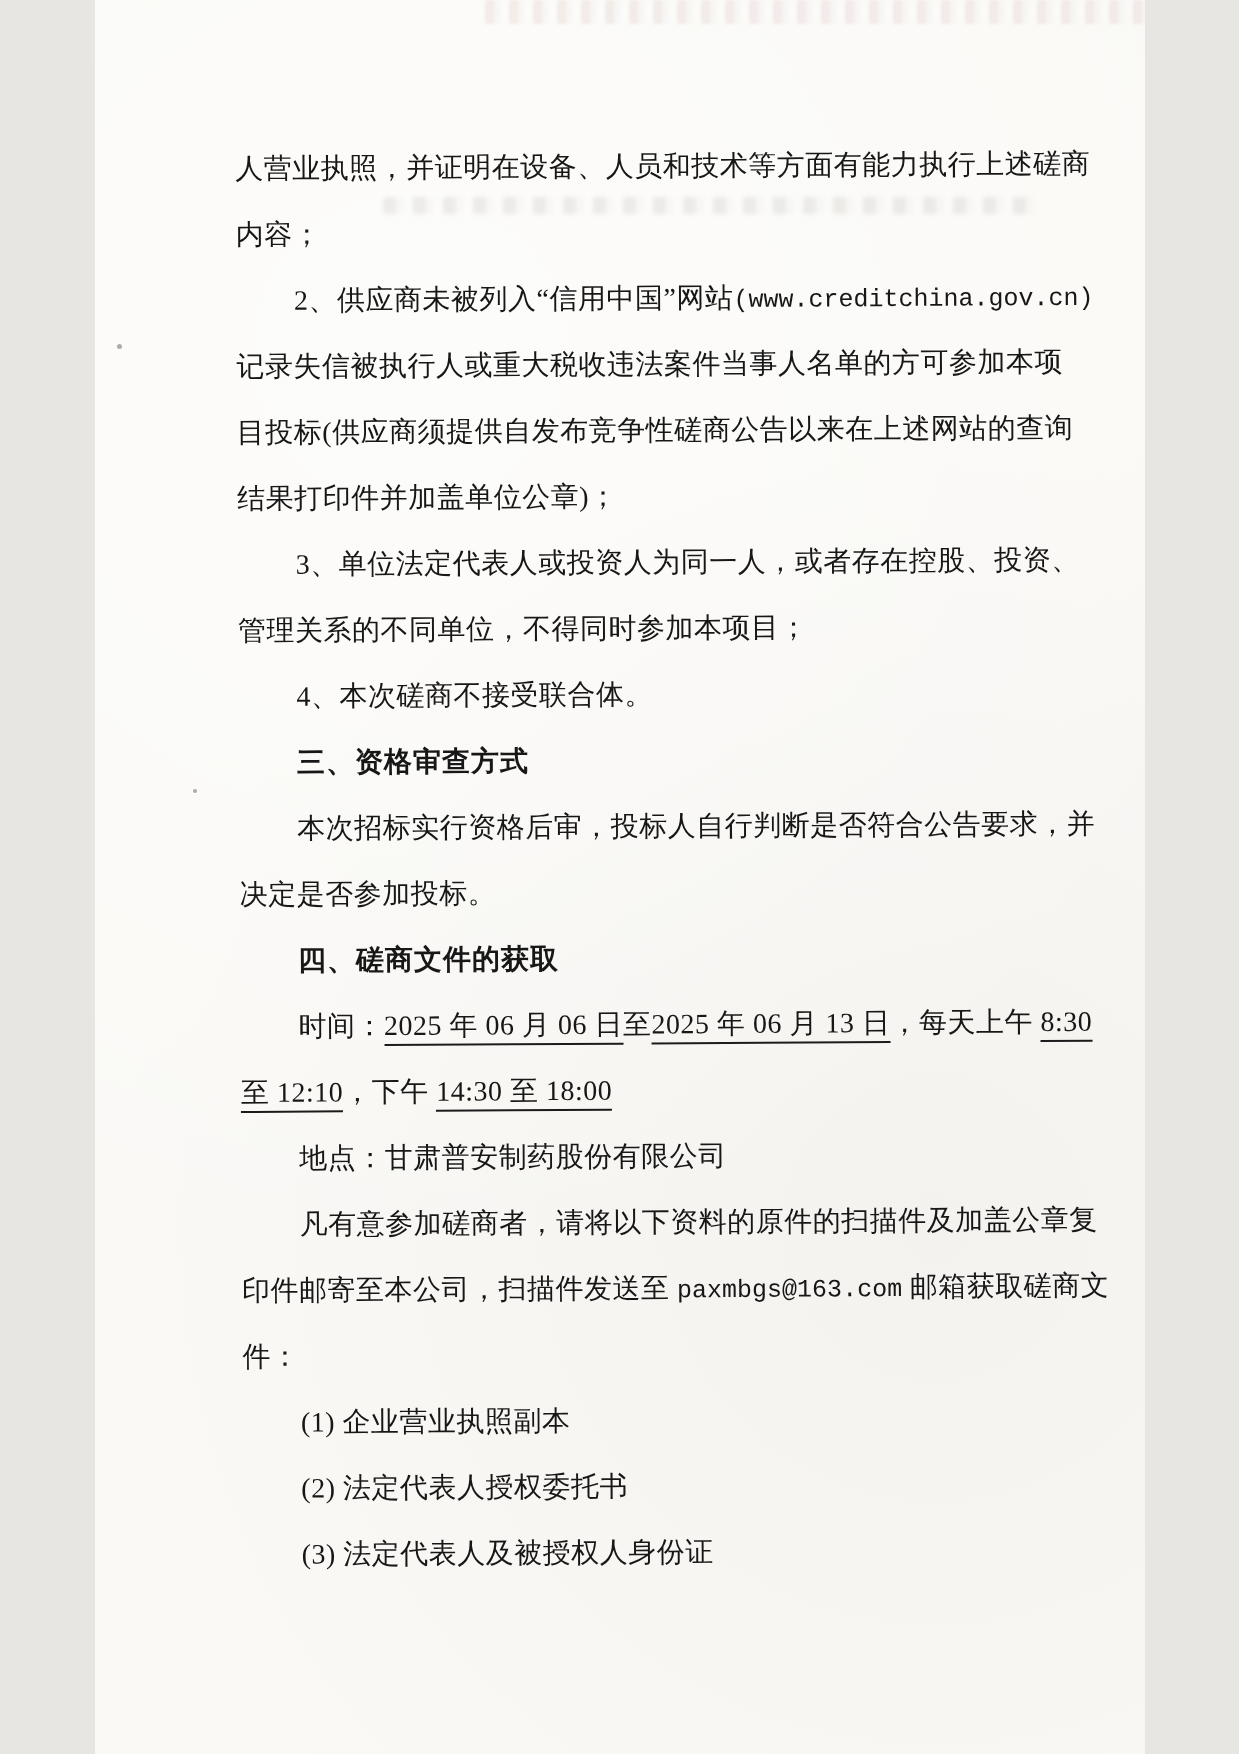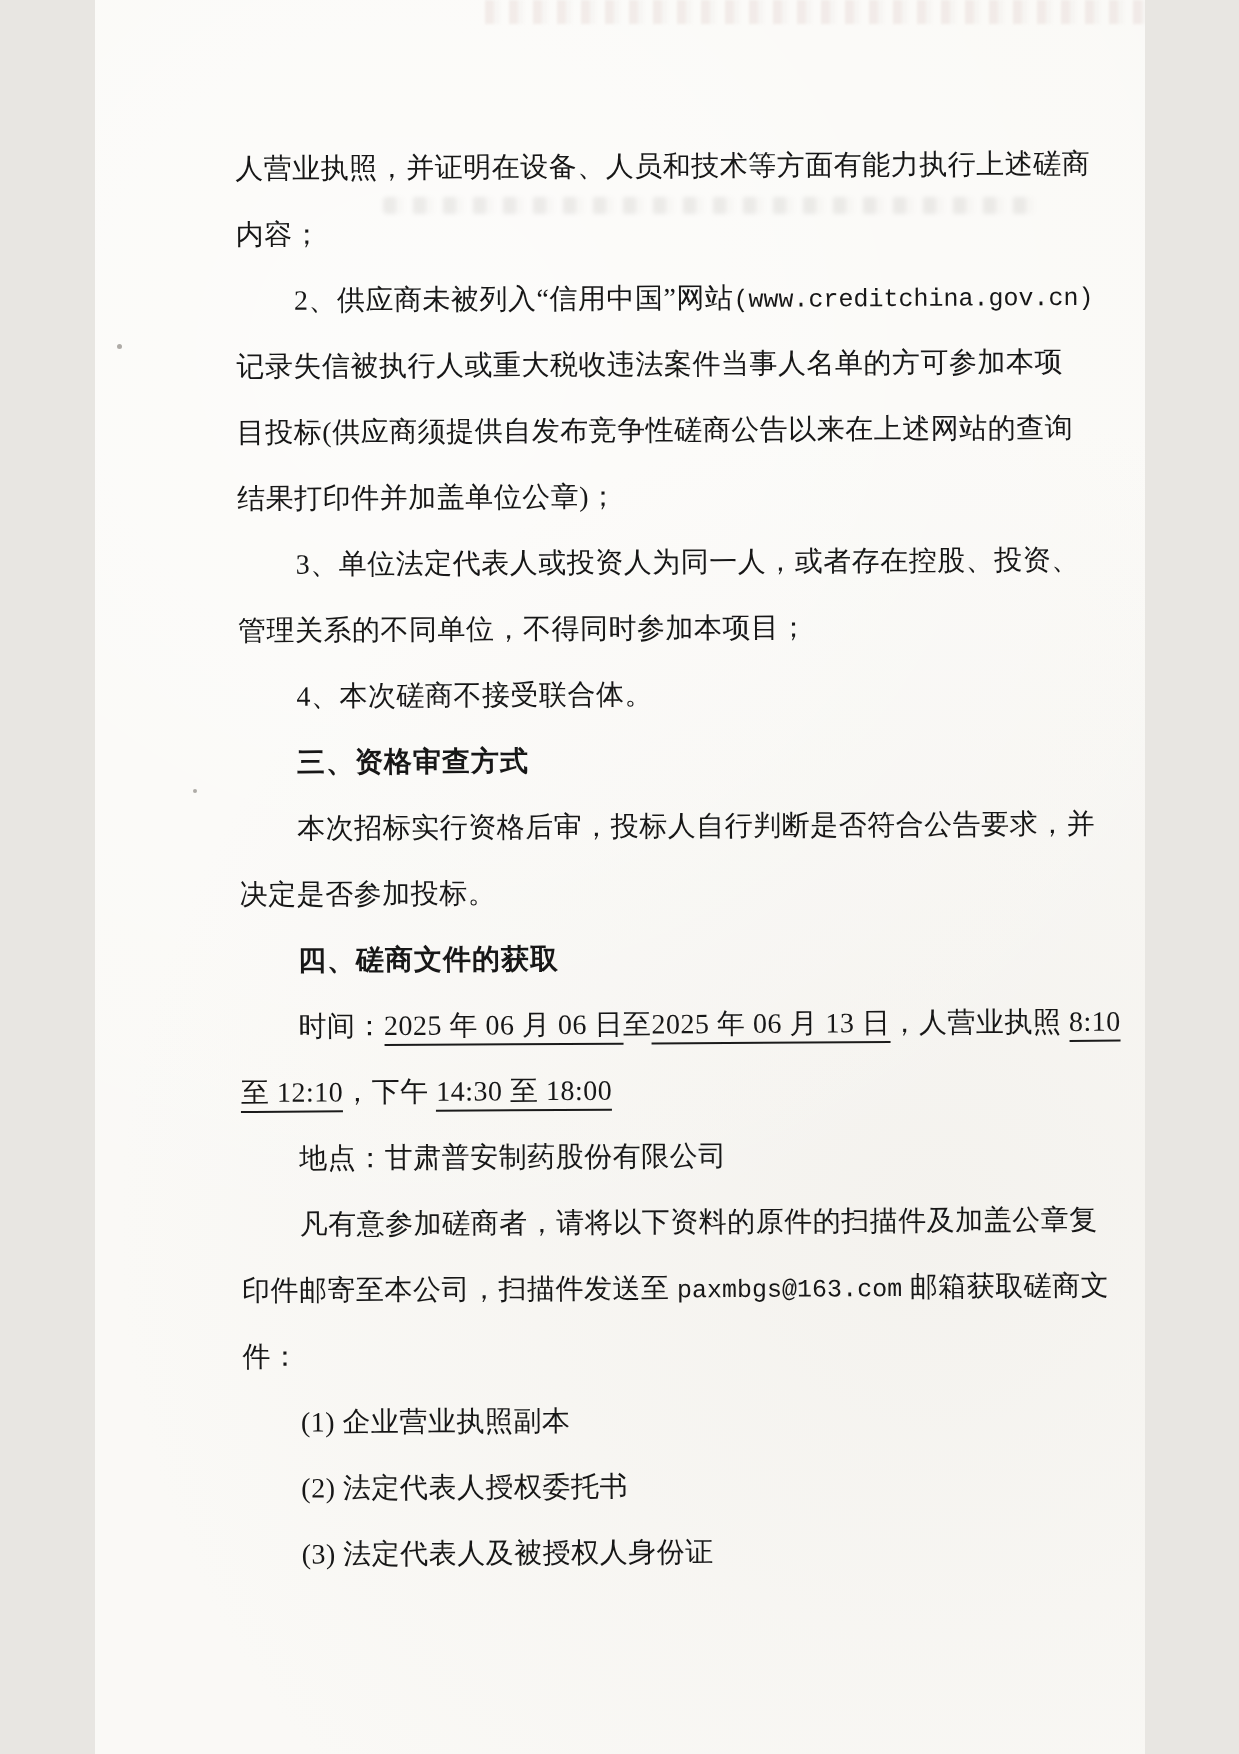--- a/index.html
+++ b/index.html
@@ -101,21 +101,21 @@
       <div class="line"><span>记录失信被执行人或重大税收违法案件当事人名单的方可参加本项</span></div>
       <div class="line"><span>目投标(供应商须提供自发布竞争性磋商公告以来在上述网站的查询</span></div>
       <div class="line"><span>结果打印件并加盖单位公章)；</span></div>
       <div class="line indent"><span>3、单位法定代表人或投资人为同一人，或者存在控股、投资、</span></div>
       <div class="line"><span>管理关系的不同单位，不得同时参加本项目；</span></div>
       <div class="line indent"><span>4、本次磋商不接受联合体。</span></div>
       <div class="line bold indent"><span>三、资格审查方式</span></div>
       <div class="line indent"><span>本次招标实行资格后审，投标人自行判断是否符合公告要求，并</span></div>
       <div class="line"><span>决定是否参加投标。</span></div>
       <div class="line bold indent"><span>四、磋商文件的获取</span></div>
-      <div class="line indent"><span>时间：</span><span class="u">2025 年 06 月 06 日</span><span>至</span><span class="u">2025 年 06 月 13 日</span><span>，人营业执照 </span><span class="u">8:10</span></div>
+      <div class="line indent"><span>时间：</span><span class="u">2025 年 06 月 06 日</span><span>至</span><span class="u">2025 年 06 月 13 日</span><span>，每天上午 </span><span class="u">8:30</span></div>
       <div class="line"><span class="u">至 12:10</span><span>，下午 </span><span class="u">14:30 至 18:00</span></div>
       <div class="line indent"><span>地点：甘肃普安制药股份有限公司</span></div>
       <div class="line indent"><span>凡有意参加磋商者，请将以下资料的原件的扫描件及加盖公章复</span></div>
       <div class="line"><span>印件邮寄至本公司，扫描件发送至 </span><span class="mono">paxmbgs@163.com</span><span> 邮箱获取磋商文</span></div>
       <div class="line"><span>件：</span></div>
       <div class="line indent"><span>(1) 企业营业执照副本</span></div>
       <div class="line indent"><span>(2) 法定代表人授权委托书</span></div>
       <div class="line indent"><span>(3) 法定代表人及被授权人身份证</span></div>
     </div>
 

